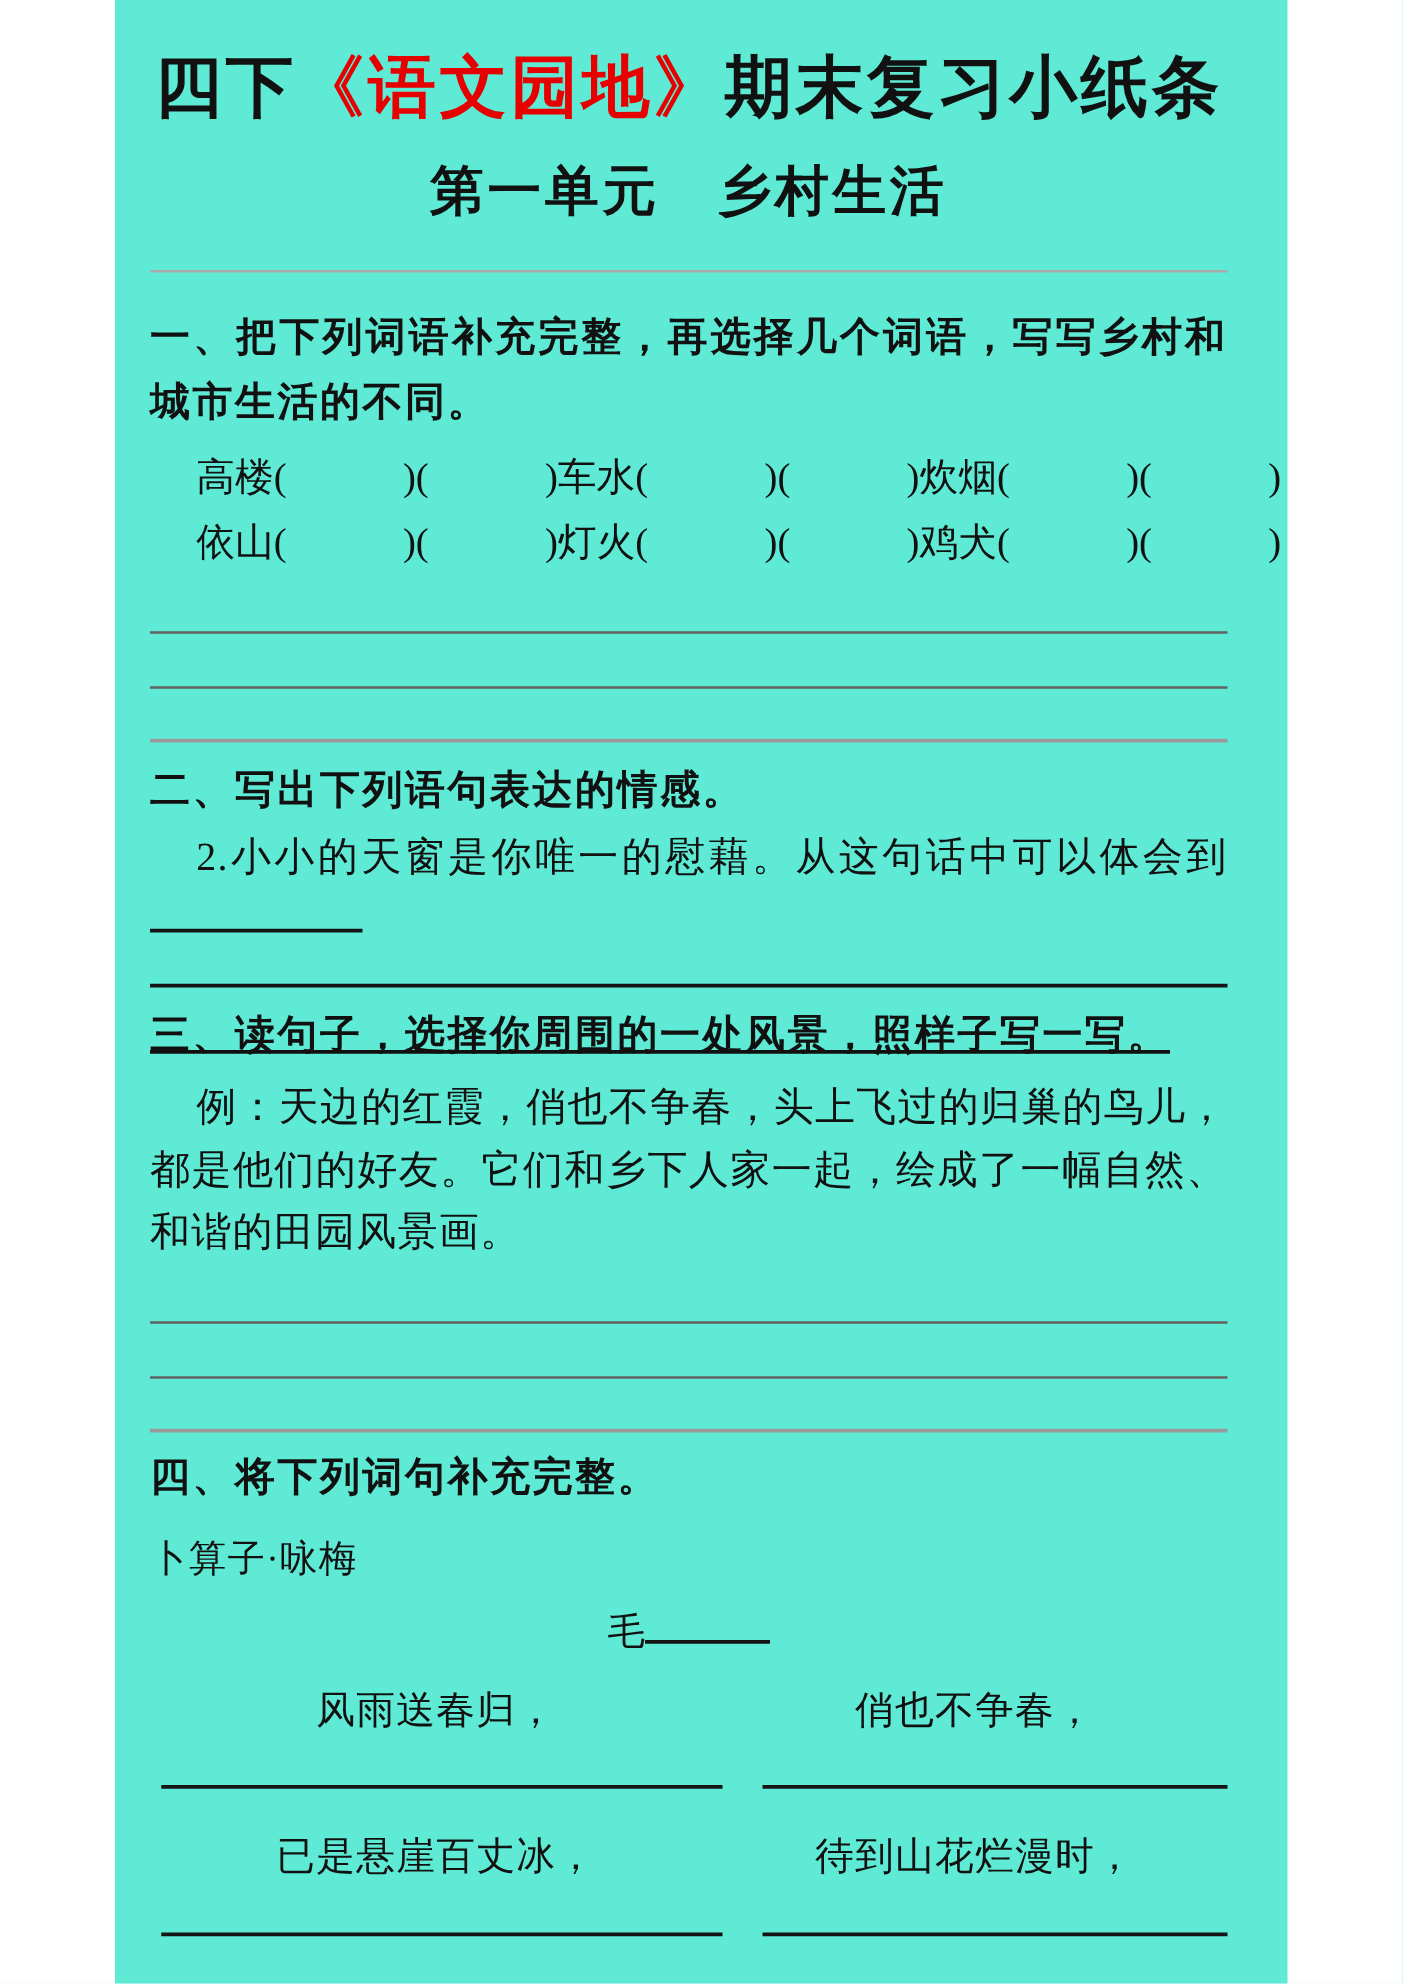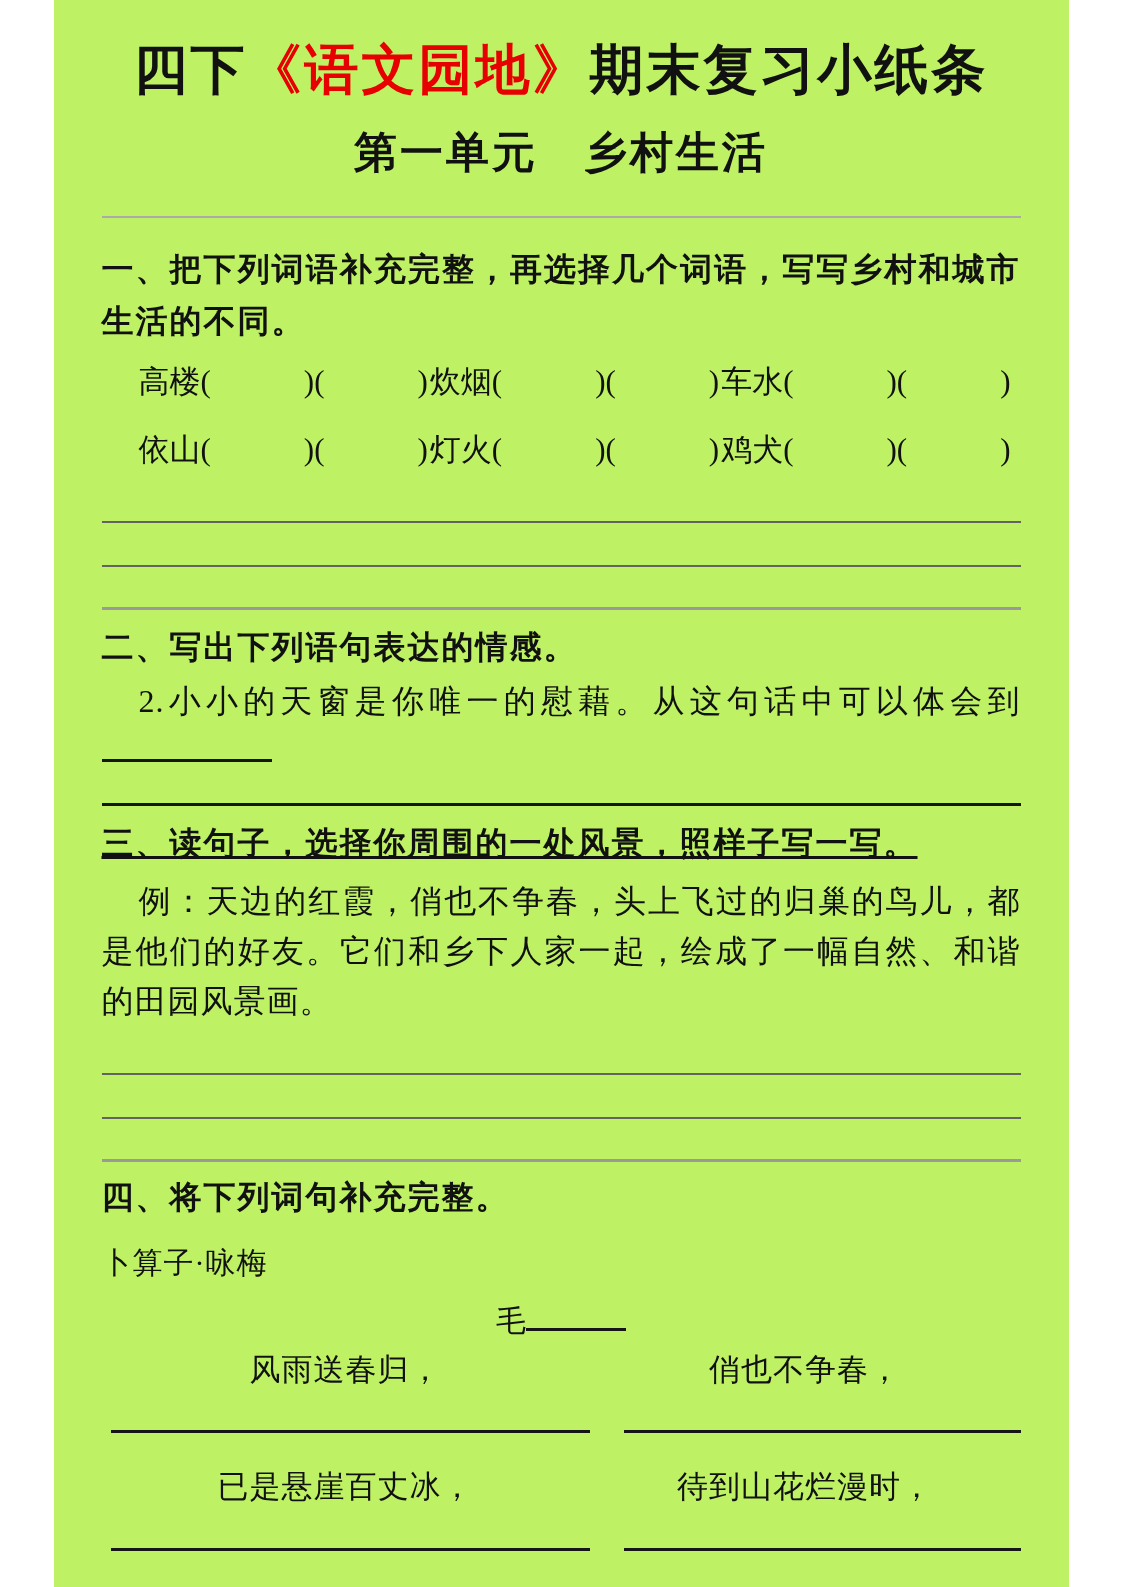--- a/index.html
+++ b/index.html
@@ -1,23 +1,23 @@
 <!DOCTYPE html>
 <html><head>
 <meta charset="utf-8">
 <style>
   html, body { margin: 0; padding: 0; background: #ffffff; }
   .page {
     position: relative;
-    width: 1015px;
+    width: 938px;
     height: 1587px;
     margin: 0 auto;
-    background: #bef264;
+    background: #5eead4;
     box-sizing: border-box;
-    padding: 30px 48px 0 48px;
+    padding: 30px 48px 0 28px;
     color: #111111;
     font-family: "Liberation Serif", serif;
     overflow: hidden;
   }
 
   
   .title {
     margin: 10px 0 0 0;
     text-align: center;
     font-size: 54px;
@@ -51,21 +51,21 @@
     font-family: "Liberation Sans", sans-serif;
   }
 
   
   .word-grid {
     margin-top: 10px;
     padding: 0 10px 0 37px;
     display: grid;
     grid-template-columns: repeat(3, auto);
     justify-content: space-between;
-    row-gap: 18px;
+    row-gap: 2px;
     font-size: 31px;
     line-height: 50px;
   }
   .word-item { white-space: pre; }
   .parens { white-space: pre; letter-spacing: 0; }
 
   
   .blank-row { height: 0; border-top: 2px solid #636363; }
   .section-sep { height: 0; border-top: 3px solid #9a9a9a; }
   .black-line { height: 0; border-top: 3px solid #151515; }
@@ -101,21 +101,21 @@
     font-size: 30px;
   }
   .author-blank {
     display: inline-block;
     width: 100px;
     height: 1em;
     border-bottom: 3px solid #151515;
     vertical-align: baseline;
   }
   .poem-grid {
-    margin-top: 8px;
+    margin-top: 22px;
     display: flex;
     justify-content: space-between;
   }
   .poem-col-left  { width: 512px; }
   .poem-col-right { width: 452px; }
   .poem-line {
     text-align: center;
     font-size: 31px;
     letter-spacing: 1px;
     line-height: 1.3;
@@ -143,22 +143,22 @@
   <h1 class="title"><span>四下</span><span style="color: rgb(230, 0, 0);">《语文园地》</span><span>期末复习小纸条</span></h1>
 
   <h2 class="subtitle">第一单元　乡村生活</h2>
 
   <div class="top-divider"></div>
 
   <p class="sec-heading">一、把下列词语补充完整，再选择几个词语，写写乡村和城市生活的不同。</p>
 
   <div class="word-grid">
     <div class="word-item"><span>高楼</span><span class="parens">(　　　)(　　　)</span></div>
+    <div class="word-item"><span>车水</span><span class="parens">(　　　)(　　　)</span></div>
     <div class="word-item"><span>炊烟</span><span class="parens">(　　　)(　　　)</span></div>
-    <div class="word-item"><span>车水</span><span class="parens">(　　　)(　　　)</span></div>
     <div class="word-item"><span>依山</span><span class="parens">(　　　)(　　　)</span></div>
     <div class="word-item"><span>灯火</span><span class="parens">(　　　)(　　　)</span></div>
     <div class="word-item"><span>鸡犬</span><span class="parens">(　　　)(　　　)</span></div>
   </div>
 
   <div class="blank-row mt-46"></div>
   <div class="blank-row mt-42"></div>
   <div class="section-sep mt-40"></div>
 
   <p class="sec-heading mt-12" style="margin-top:12px;">二、写出下列语句表达的情感。</p>

